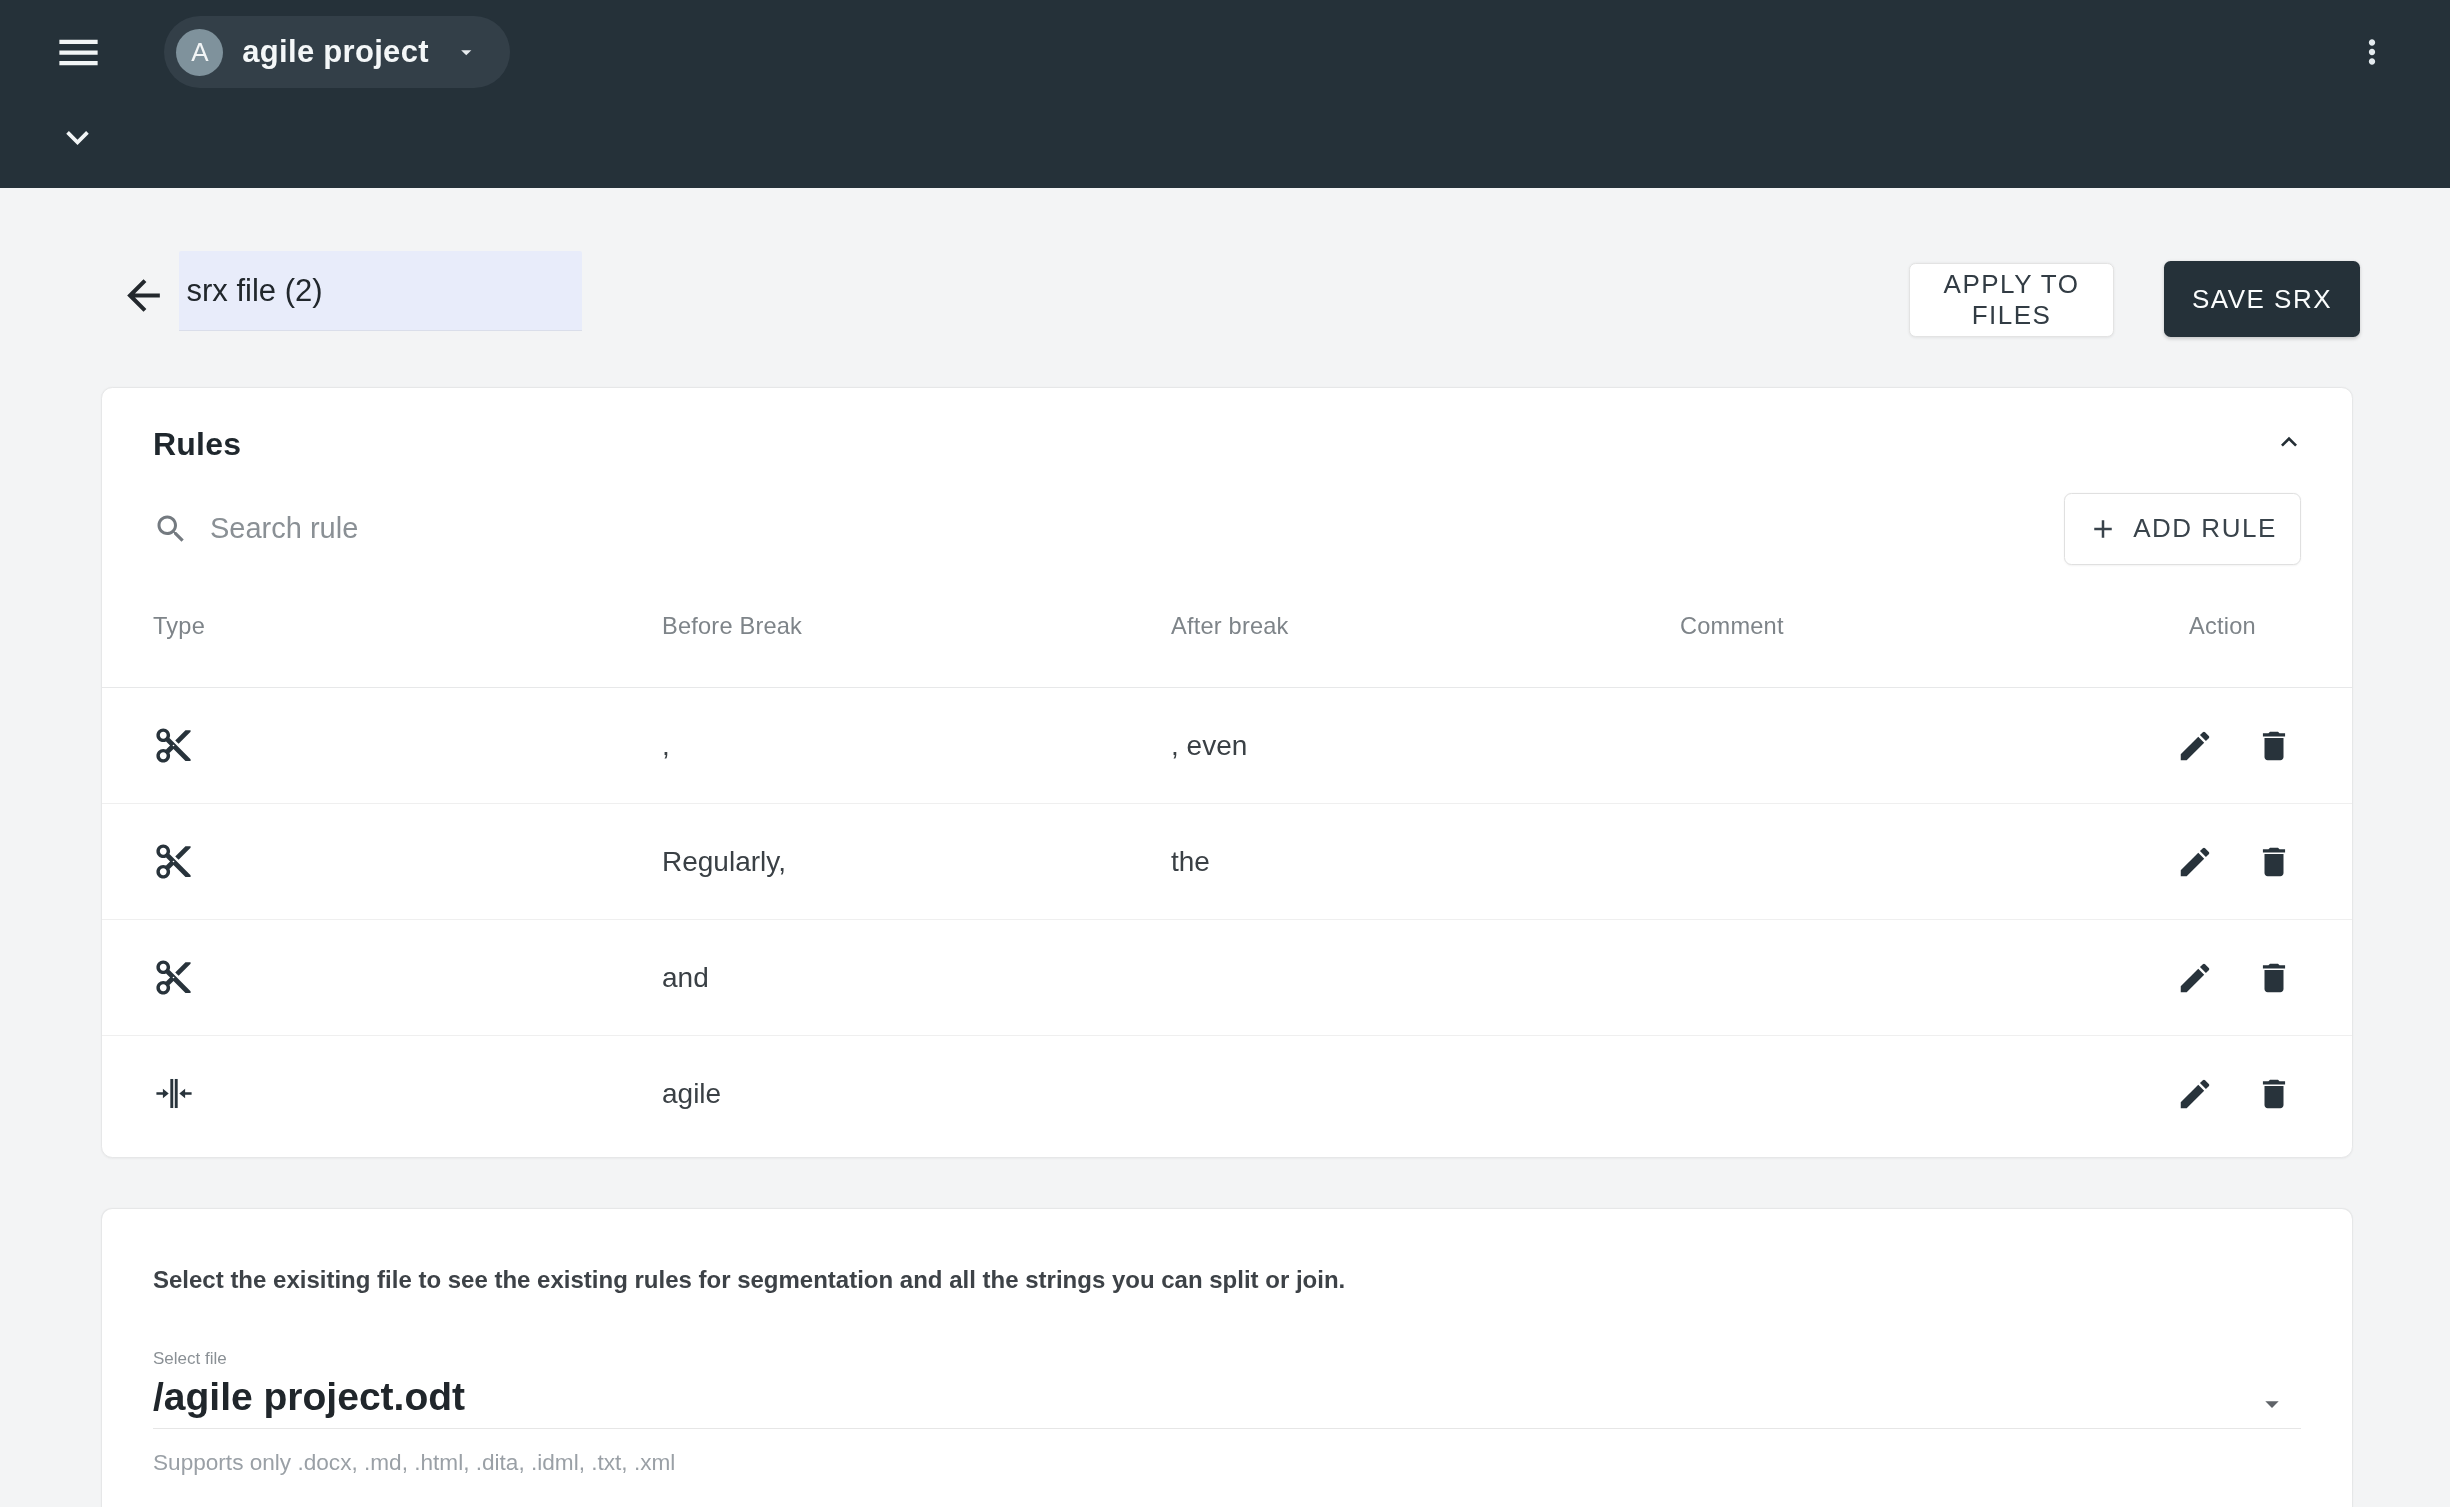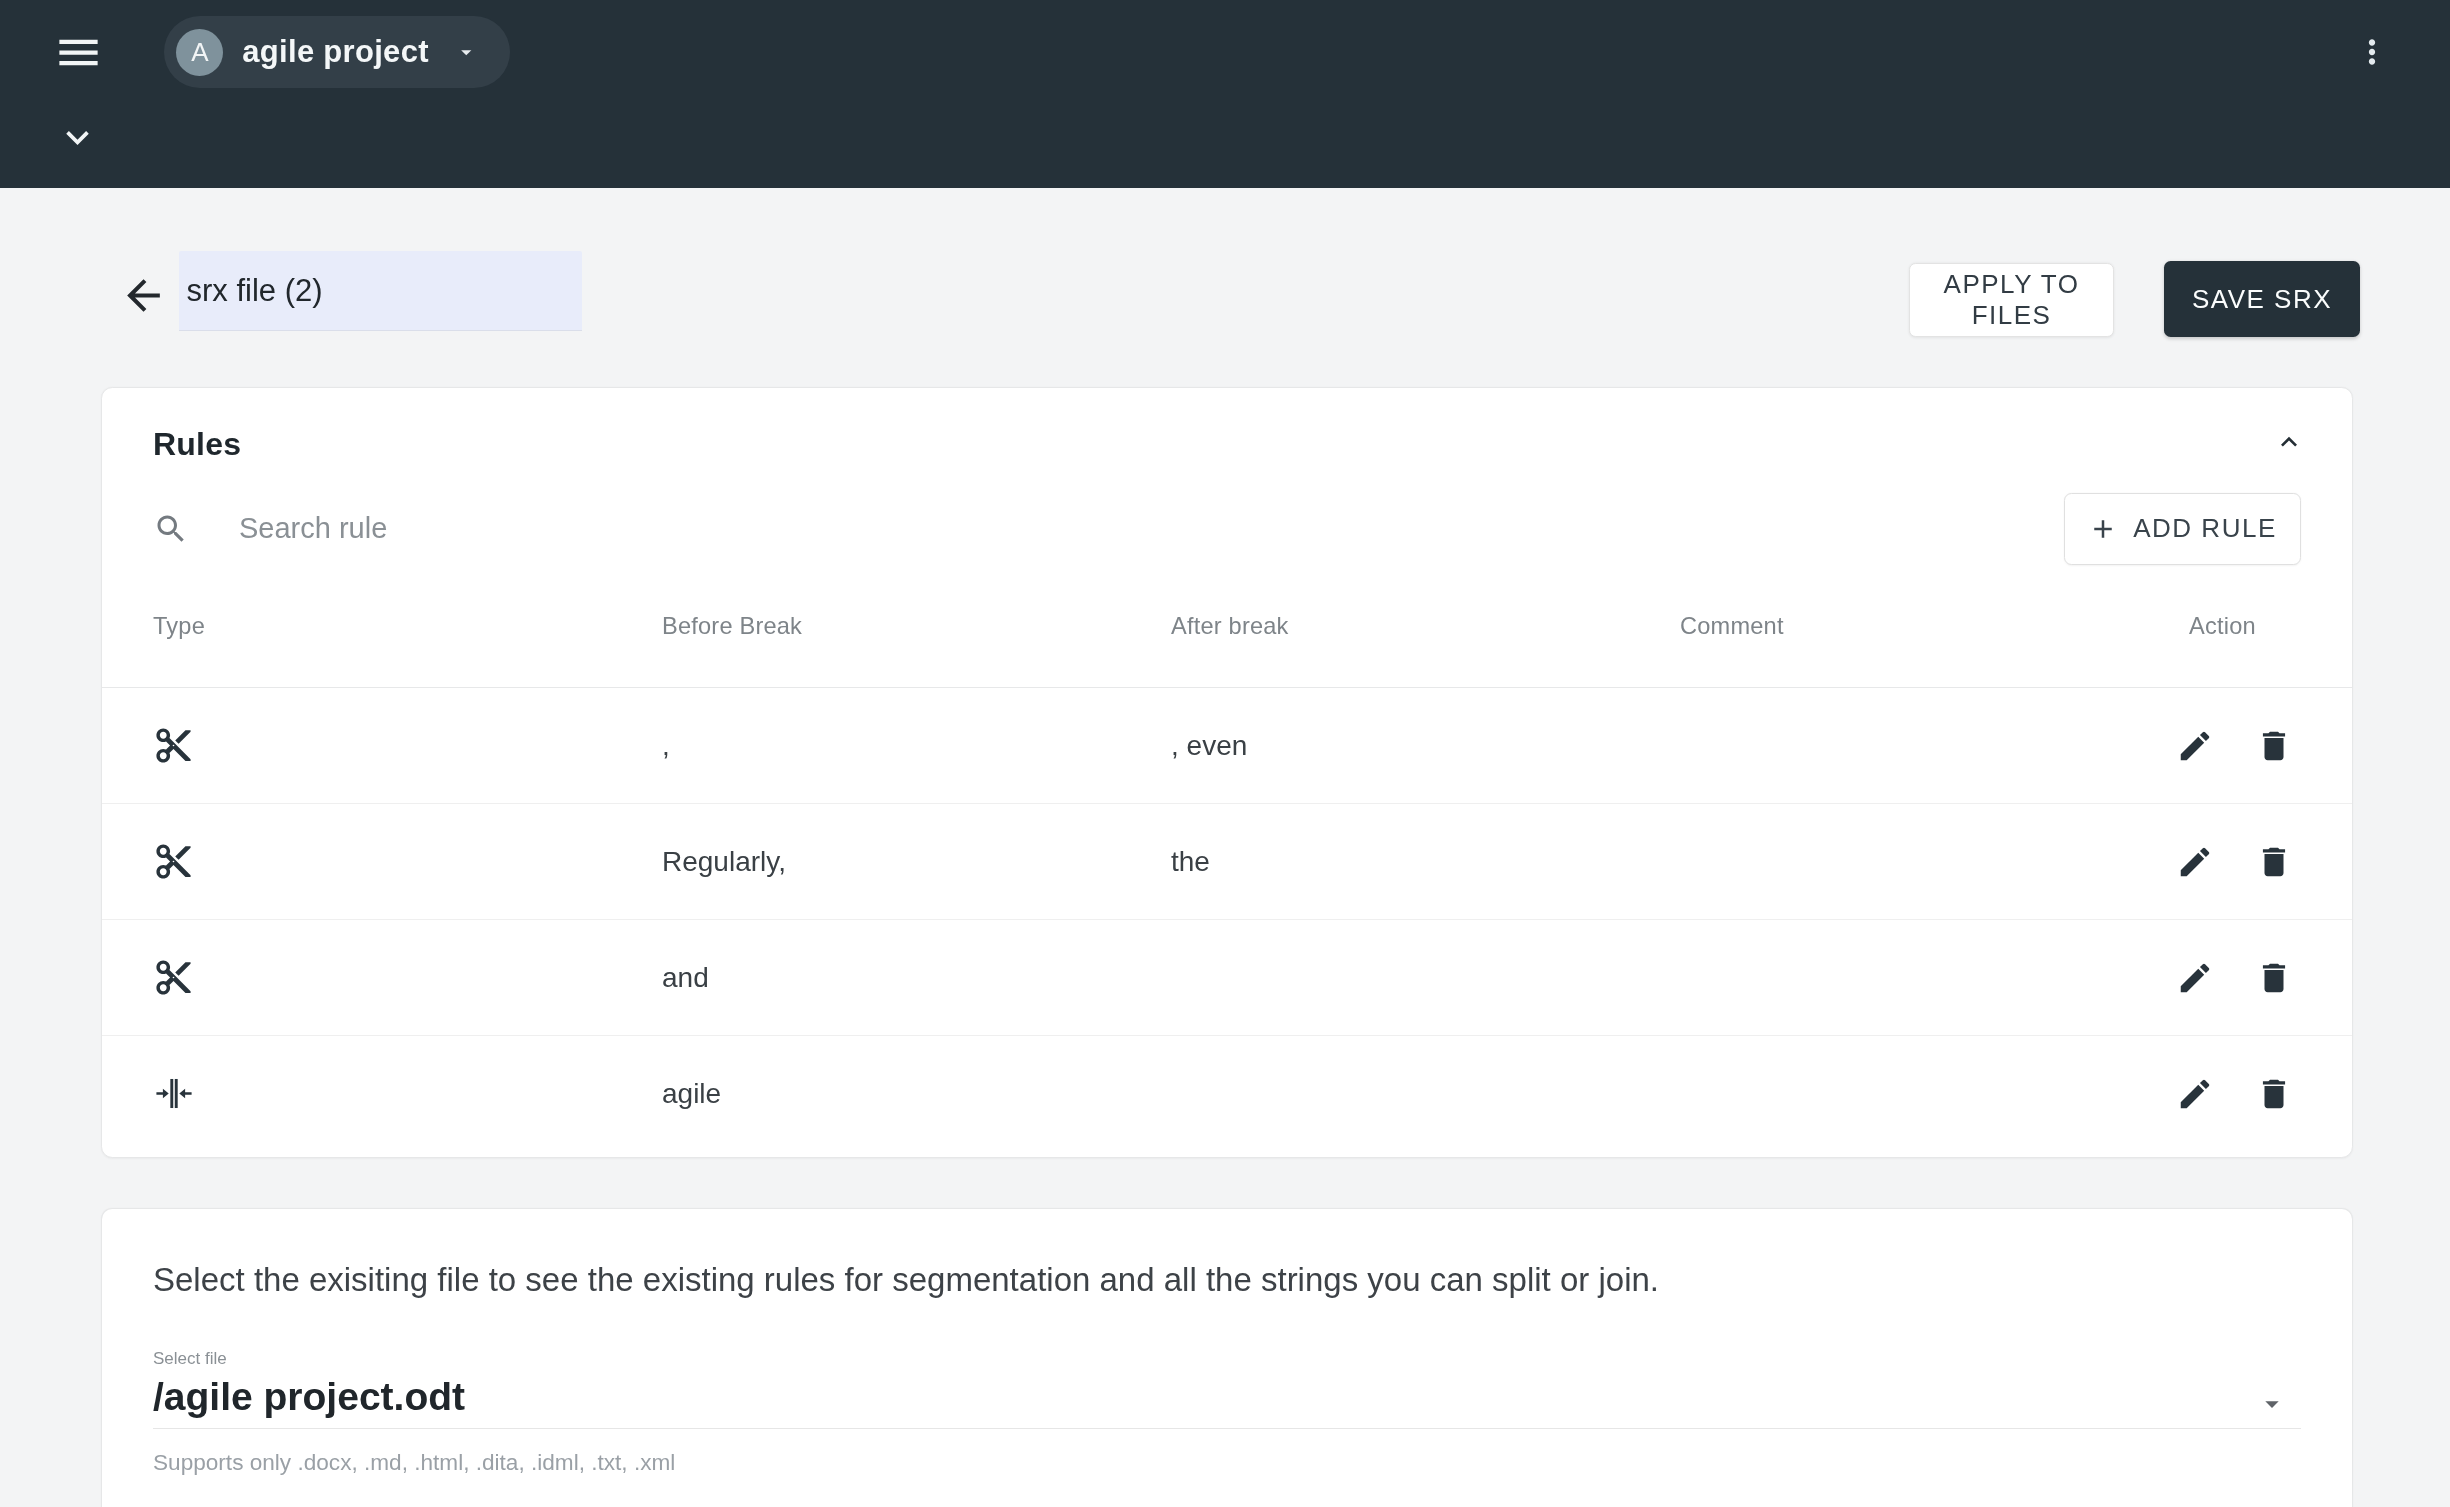--- a/index.html
+++ b/index.html
@@ -62,21 +62,21 @@
     box-shadow:0 0.9px 1.9px rgba(0,0,0,.04);box-sizing:border-box;
   }
   .rules-card{top:387px;height:771px;}
   .file-card{top:1208px;height:377px;border-bottom:none;border-radius:11.3px 11.3px 0 0;}
 
   .card-head{display:flex;align-items:flex-end;justify-content:space-between;padding:34px 41px 0 51px;}
   .rules-title{font-size:32px;font-weight:bold;color:#1f272d;letter-spacing:0.2px;}
   .collapse-btn{background:none;border:none;padding:5.7px;cursor:pointer;margin-top:-1.9px;}
 
   .search-row{display:flex;align-items:center;justify-content:space-between;padding:0 51px 0 51px;margin-top:28px;height:75px;}
-  .search-left{display:flex;align-items:center;gap:48px;flex:1;}
+  .search-left{display:flex;align-items:center;gap:19px;flex:1;}
   .search-input{
     border:none;outline:none;background:transparent;flex:0 0 848px;
     font-family:inherit;font-size:29px;color:#3c4043;
   }
   .search-input::placeholder{color:#8a9095;opacity:1;}
   .add-rule-btn{
     width:237px;height:72px;background:#fff;border:0.9px solid #e0e0e0;border-radius:7.5px;
     color:#39434b;font-size:26px;gap:15px;box-shadow:0 0.9px 1.9px rgba(0,0,0,.05);
   }
 
@@ -85,21 +85,21 @@
   .thead-divider{height:0;border-bottom:1.9px solid #e7e8e9;margin:0;}
   .trow{height:115px;border-bottom:1.9px solid #efefef;}
   .trow:last-child{border-bottom:none;}
   .cell-text{font-size:28px;color:#3a4045;}
   .type-cell{color:#28333b;}
   .action-cell{display:flex;align-items:center;gap:41px;margin-left:-13px;color:#28333b;}
   .icon-btn{background:none;border:none;padding:0;cursor:pointer;color:#28333b;}
 
   
   .file-inner{padding:53px 51px 0 51px;}
-  .file-desc{font-size:33px;color:#3d4247;line-height:36px;}
+  .file-desc{font-size:24px;color:#3d4247;line-height:36px;font-weight:bold;}
   .select-label{margin-top:51px;font-size:17px;color:#8a9095;}
   .select-field{position:relative;margin-top:9.4px;border-bottom:1.9px solid #e6e6e6;padding-bottom:11.3px;cursor:pointer;}
   .select-value{font-size:39px;color:#20262b;line-height:38px;font-weight:bold;}
   .select-caret{position:absolute;right:13px;top:9.4px;color:#5f6368;}
   .file-helper{margin-top:21px;font-size:22.6px;color:#9aa0a6;}
 </style>
 </head>
 <body>
 
 <header class="topbar">

